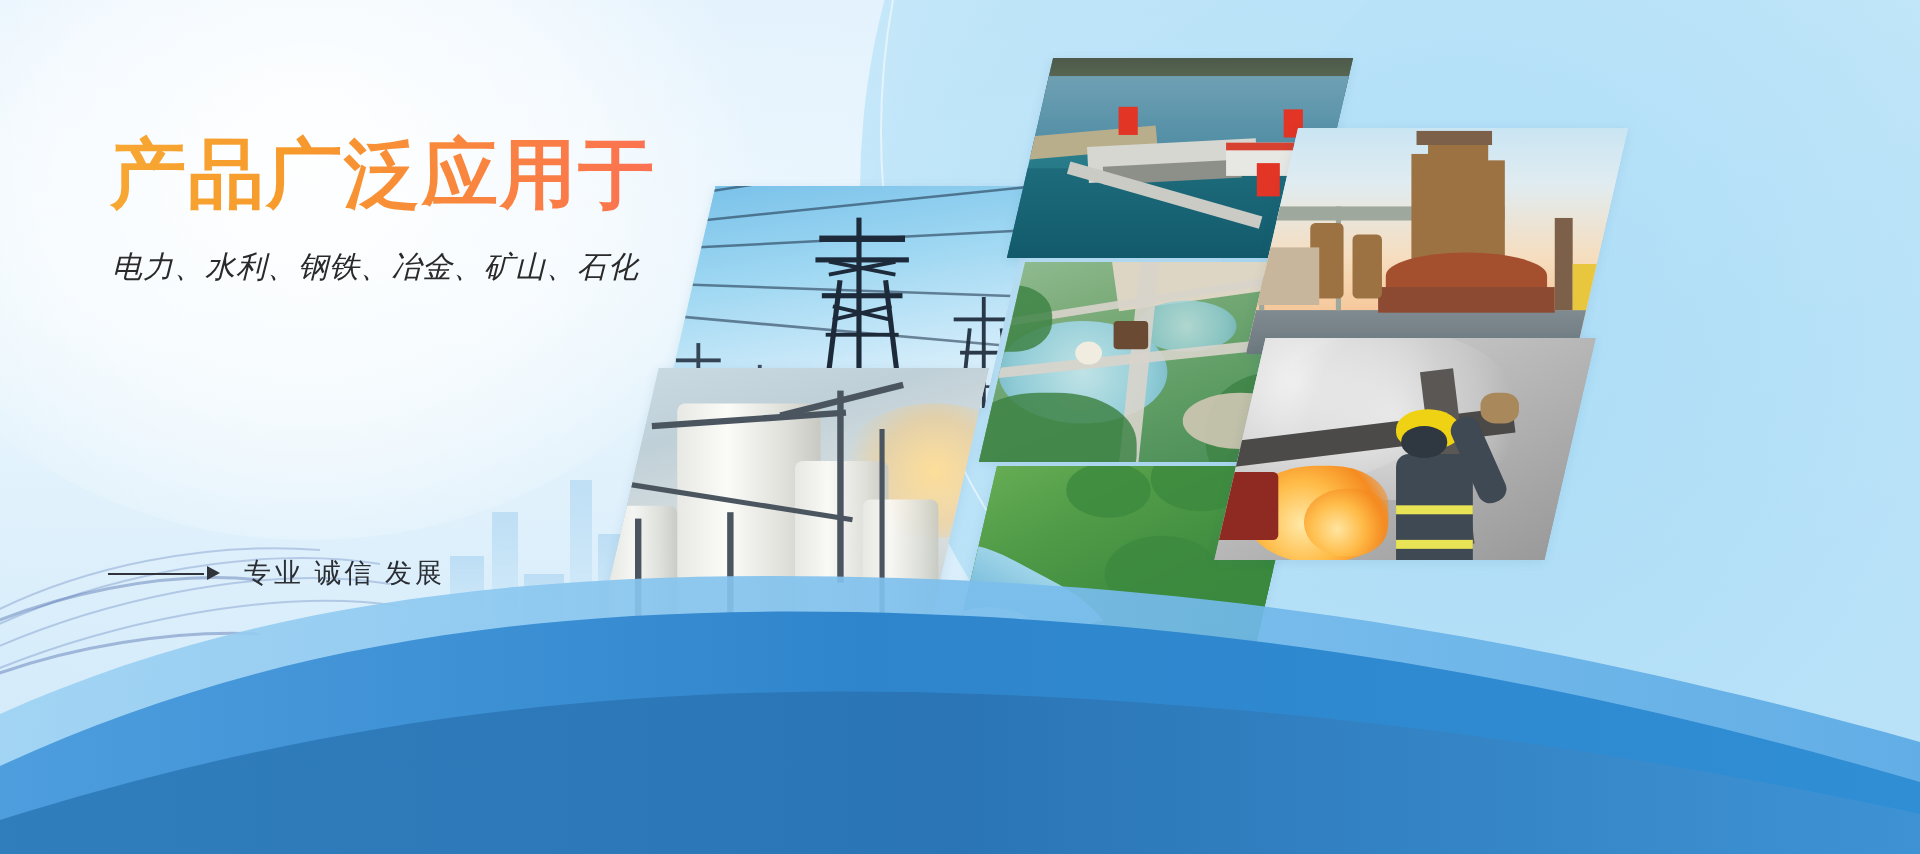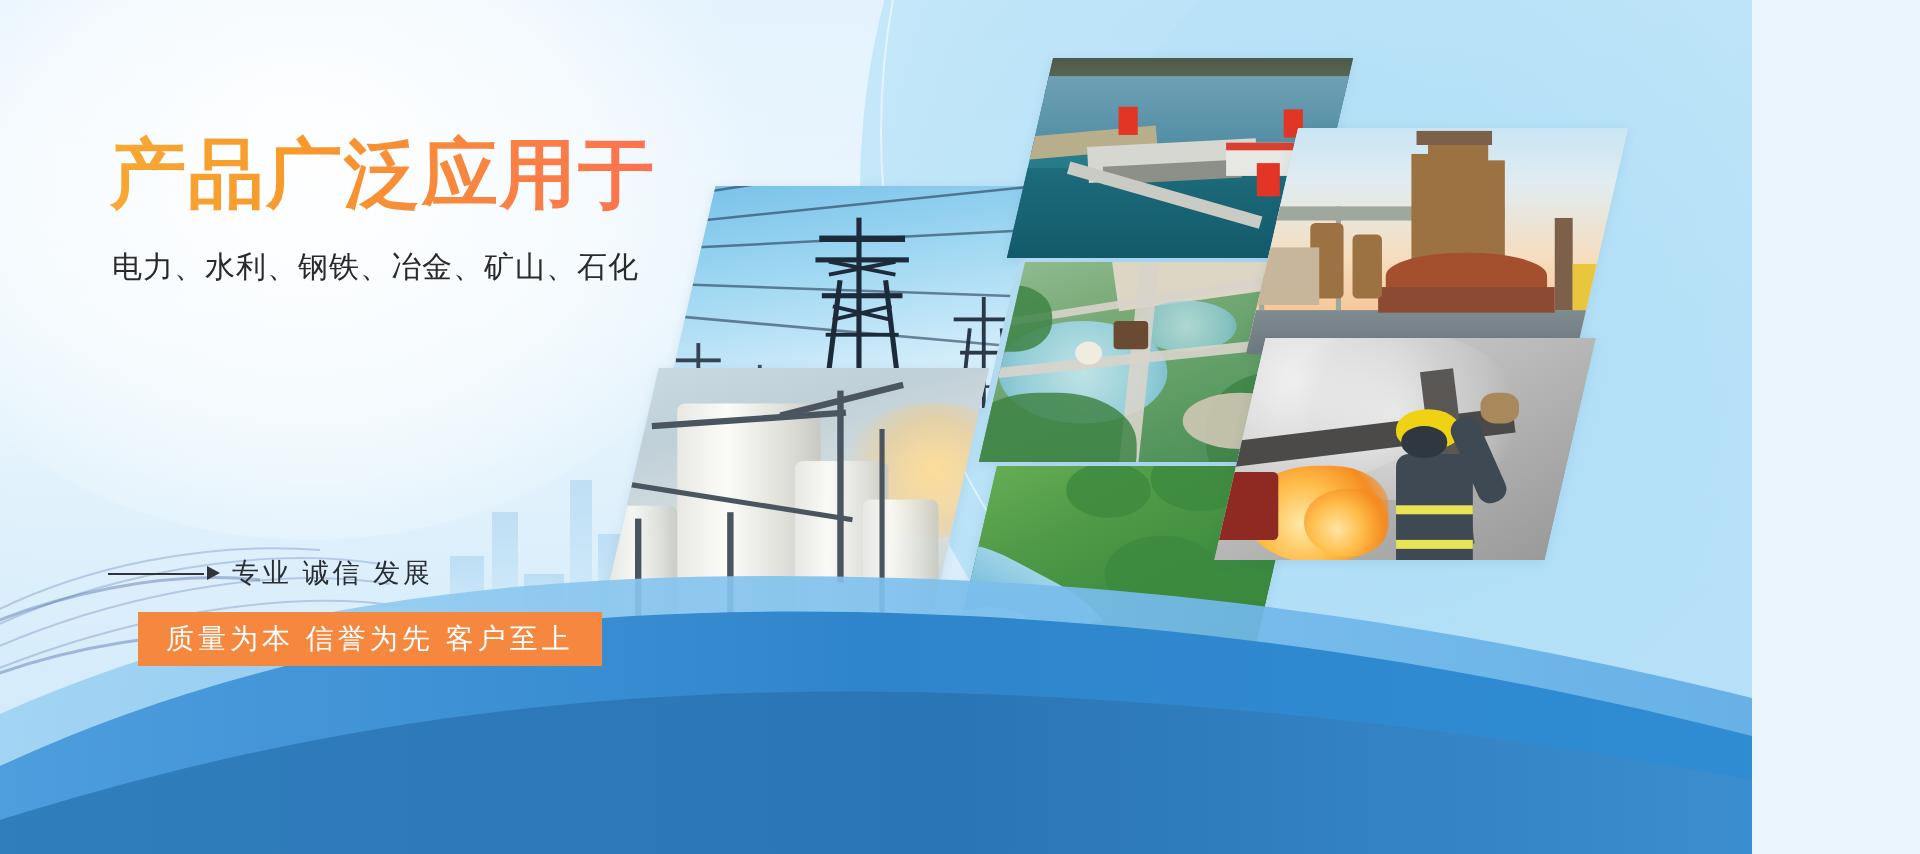--- a/index.html
+++ b/index.html
@@ -1,21 +1,21 @@
 <!DOCTYPE html>
 <html><head>
 <meta charset="utf-8">
 <style>
   html,body{margin:0;padding:0;}
   body{
     width:1920px;height:854px;overflow:hidden;
     font-family:"Liberation Sans","DejaVu Sans",sans-serif;
     background:#eaf5fd;
   }
-  .stage{position:relative;width:1752px;height:854px;overflow:hidden;}
+  .stage{position:relative;width:1920px;height:854px;overflow:hidden;}
 
   
   .bg-base{
     position:absolute;inset:0;
     background:
       radial-gradient(120% 90% at 12% 8%, #ffffff 0%, #eaf6fd 38%, #dcefFB 66%, #cfe8fa 100%);
   }
   .bg-top-tint{
     position:absolute;left:0;top:0;width:100%;height:320px;
     background:linear-gradient(180deg,#e3f2fd 0%,rgba(234,246,253,0) 100%);
@@ -54,23 +54,23 @@
 
   
   .copy{position:absolute;left:110px;top:132px;width:700px;}
   .headline{
     font-size:76px;font-weight:700;letter-spacing:2px;line-height:1.1;margin:0;
     background:linear-gradient(90deg,#f7a832 0%,#f79a2c 26%,#f9853f 52%,#fb7350 76%,#fb6d4f 100%);
     -webkit-background-clip:text;background-clip:text;color:transparent;
     -webkit-text-fill-color:transparent;white-space:nowrap;
   }
   .sub{margin:28px 0 0 2px;color:#2a2a2a;font-size:30px;line-height:1.56;letter-spacing:1px;font-weight:400;}
-  .sub div{white-space:nowrap;}
-
-  .slogan-row{position:absolute;left:108px;top:555px;display:flex;align-items:center;gap:12px;}
+  .sub div{white-space:nowrap;font-style:italic;}
+
+  .slogan-row{position:absolute;left:108px;top:555px;display:flex;align-items:center;gap:24px;}
   .arrow{position:relative;width:112px;height:18px;}
   .arrow .ln{position:absolute;left:0;top:9px;width:96px;height:2px;background:#30343a;}
   .arrow .hd{position:absolute;right:0;top:2px;width:0;height:0;
     border-top:7px solid transparent;border-bottom:7px solid transparent;border-left:13px solid #30343a;}
   .slogan-text{font-size:27px;color:#2b2f34;letter-spacing:3px;white-space:nowrap;}
 
   .badge{
     position:absolute;left:138px;top:612px;height:54px;
     background:#f5873f;display:flex;align-items:center;justify-content:center;
     padding:0 28px;box-sizing:border-box;
@@ -397,17 +397,14 @@
   </div>
 
   <div class="slogan-row">
     <span class="arrow">
       <span class="ln"></span>
         <span class="hd"></span>
     </span>
     <span class="slogan-text">专业  诚信  发展</span>
   </div>
 
-  <div class="badge">
-    <span class="badge-text">质量为本   信誉为先   客户至上</span>
-  </div>
 
 </div>
 
 </body></html>

